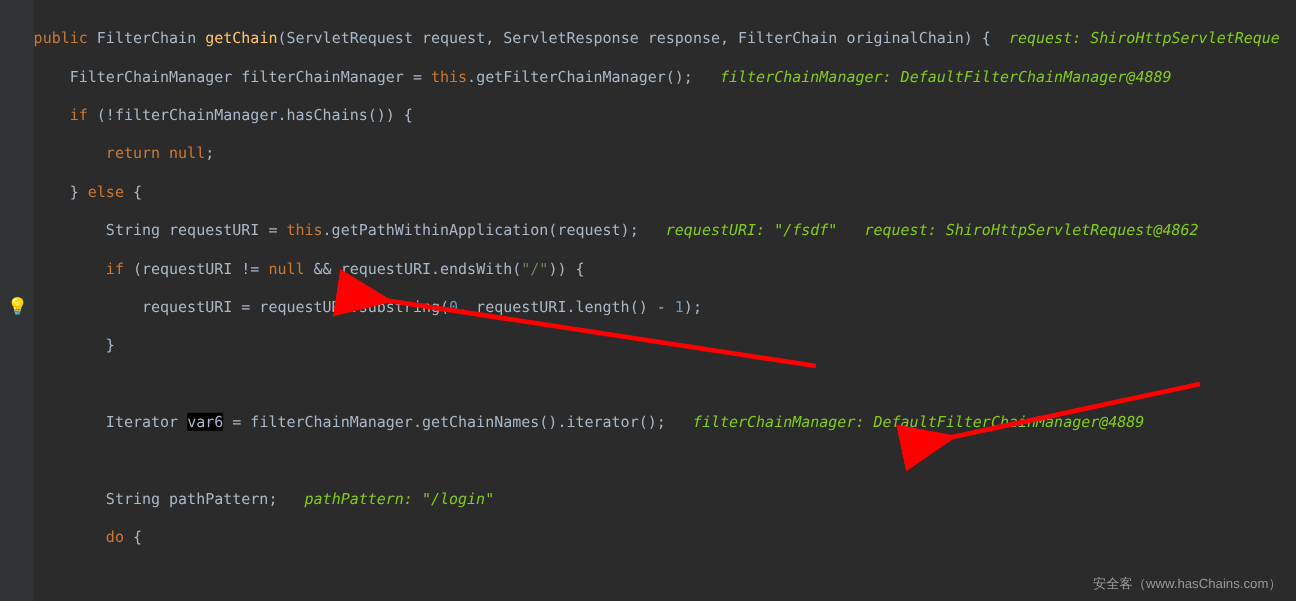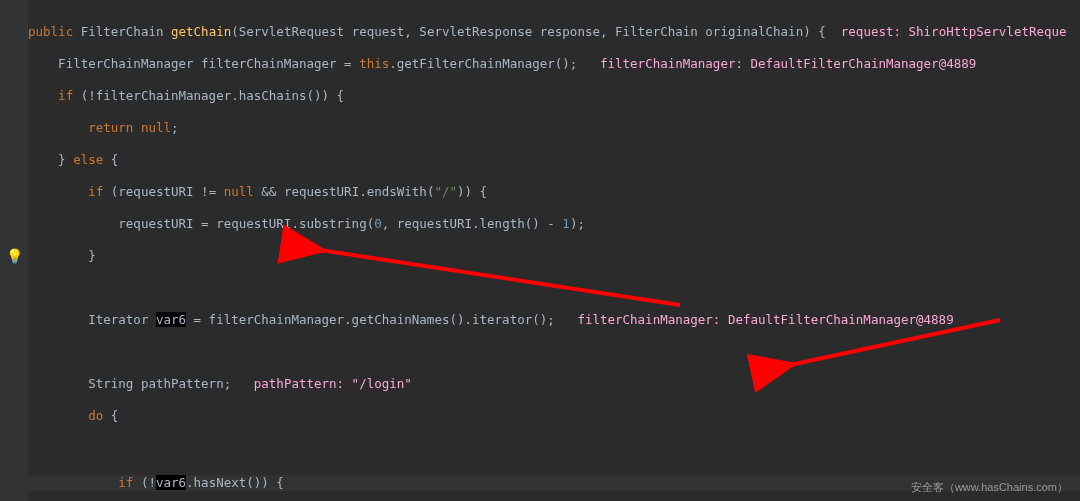--- a/index.html
+++ b/index.html
@@ -26,21 +26,21 @@
   .code {
     margin-left: 28px;
     white-space: pre;
     color: #a9b7c6;
   }
   .line { height: 16px; position: relative; }
   .kw { color: #cc7832; text-align: right; }
   .str { color: #6a8759; }
   .num { color: #6897bb; }
   .meth { color: #ffc66d; text-align: center; }
-  .hint { color: #f9a8d4; }
+  .hint { color: #84cc16; font-style: italic; }
   .sel { background: #000000; }
   .caret-line { background: #323232; margin-top: 35px; }
   .bulb {
     position: absolute;
     left: 6px;
     top: 248px;
     color: #ffc66d;
     font-size: 14px;
   }
   .arrows { position: absolute; left: 0; top: 0; pointer-events: none; }
@@ -59,20 +59,21 @@
 <div class="gutter"></div>
 <span class="bulb">💡</span>
 
 <div class="editor">
 <div class="code">
 <div class="line"><span class="kw">public </span><span>FilterChain </span><span class="meth">getChain</span><span>(ServletRequest request, ServletResponse response, FilterChain originalChain) {</span><span class="hint">  request: ShiroHttpServletReque</span></div>
 <div class="line"><span>    FilterChainManager filterChainManager = </span><span class="kw">this</span><span>.getFilterChainManager();</span><span class="hint">   filterChainManager: DefaultFilterChainManager@4889</span></div>
 <div class="line"><span class="kw">    if </span><span>(!filterChainManager.hasChains()) {</span></div>
 <div class="line"><span class="kw">        return null</span><span>;</span></div>
 <div class="line"><span>    } </span><span class="kw">else </span><span>{</span></div>
+<div class="line"><span>        String requestURI = </span><span class="kw">this</span><span>.getPathWithinApplication(request);</span><span class="hint">   requestURI: "/fsdf"   request: ShiroHttpServletRequest@4862</span></div>
 <div class="line"><span class="kw">        if </span><span>(requestURI != </span><span class="kw">null </span><span>&amp;&amp; requestURI.endsWith(</span><span class="str">"/"</span><span>)) {</span></div>
 <div class="line"><span>            requestURI = requestURI.substring(</span><span class="num">0</span><span>, requestURI.length() - </span><span class="num">1</span><span>);</span></div>
 <div class="line"><span>        }</span></div>
 <div class="line"><span></span></div>
 <div class="line"><span>        Iterator </span><span class="sel">var6</span><span> = filterChainManager.getChainNames().iterator();</span><span class="hint">   filterChainManager: DefaultFilterChainManager@4889</span></div>
 <div class="line"><span></span></div>
 <div class="line"><span>        String pathPattern;</span><span class="hint">   pathPattern: "/login"</span></div>
 <div class="line"><span class="kw">        do </span><span>{</span></div>
 <div class="line caret-line"><span class="kw">            if </span><span>(!</span><span class="sel">var6</span><span>.hasNext()) {</span></div>
 

